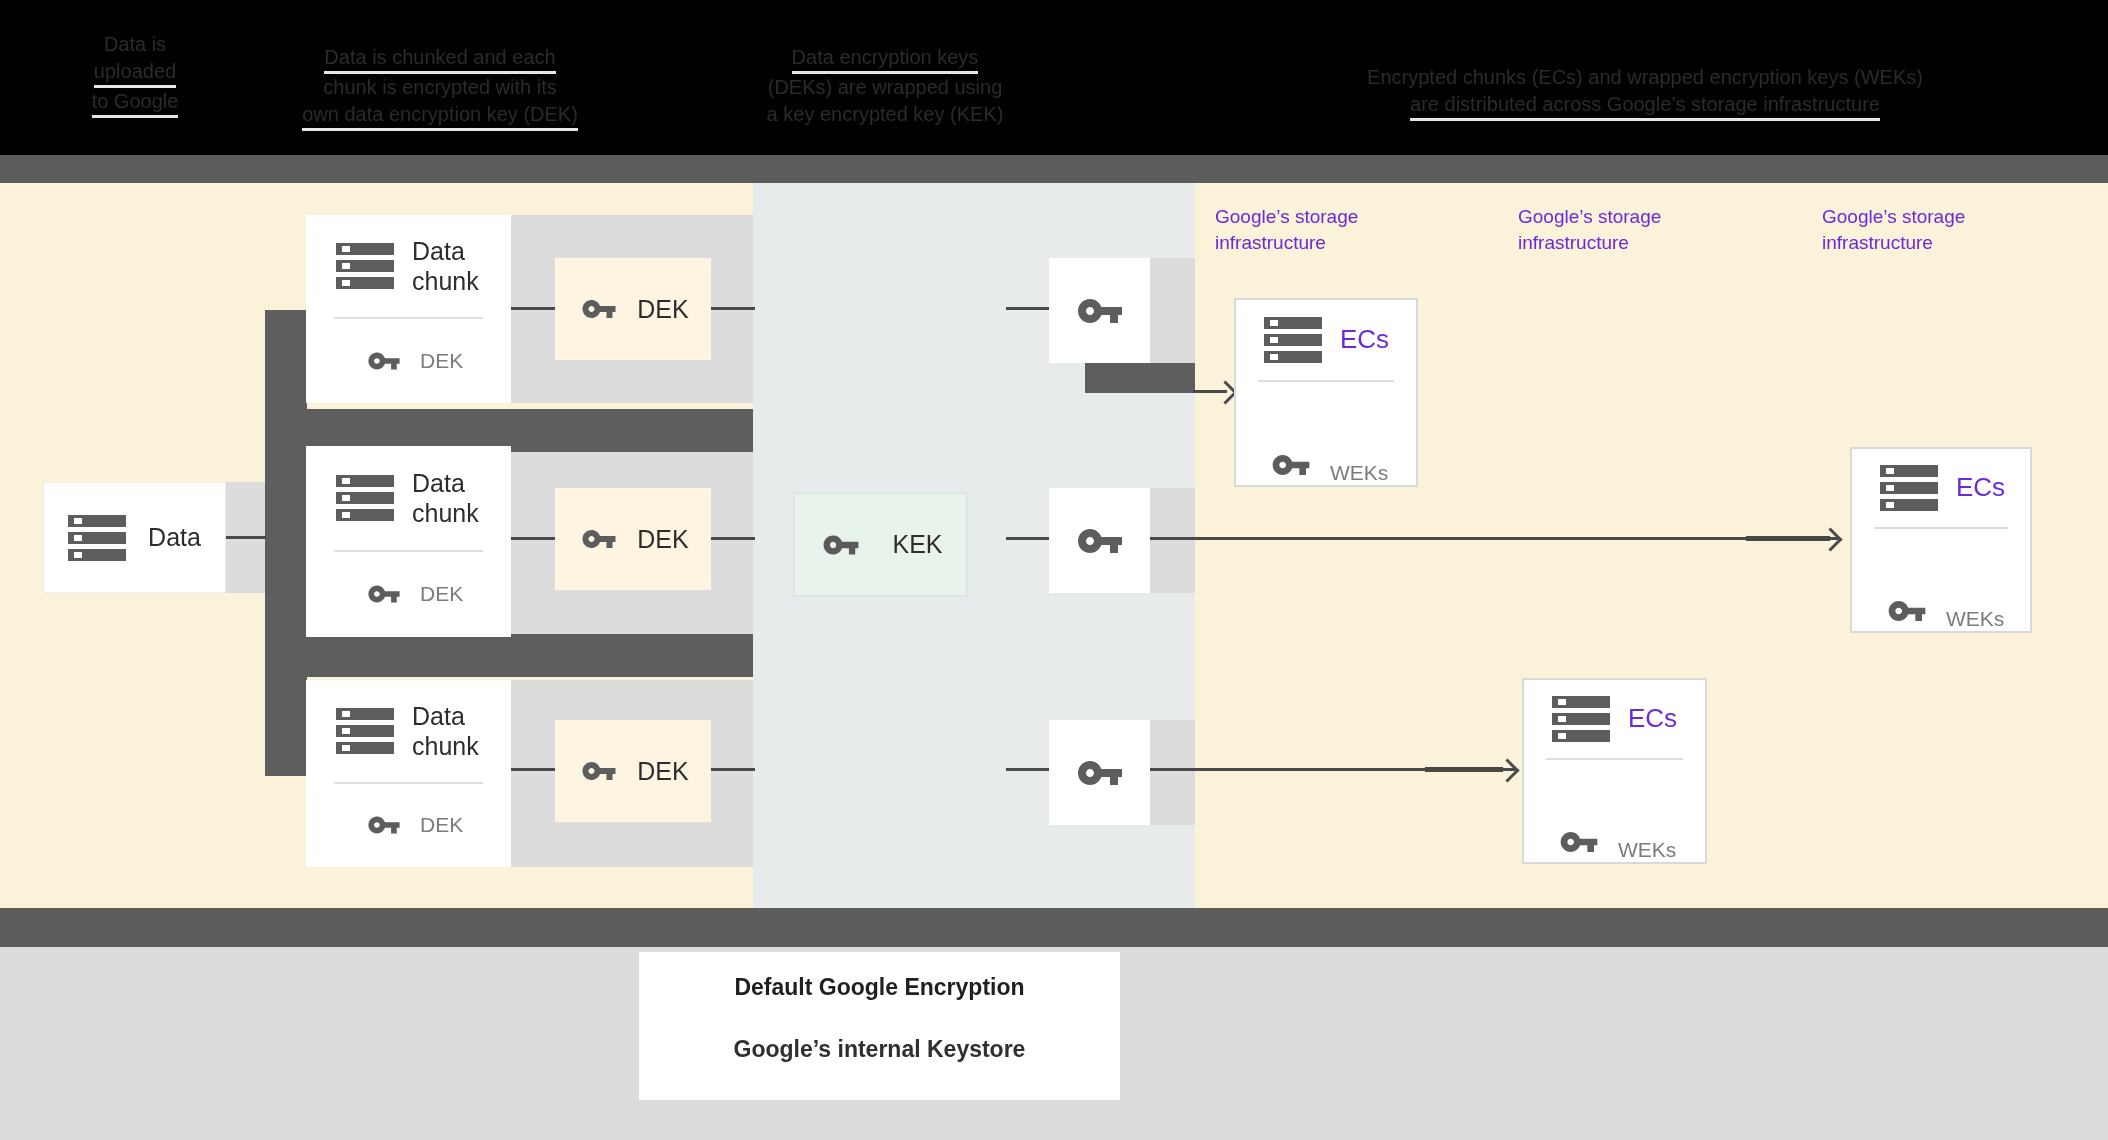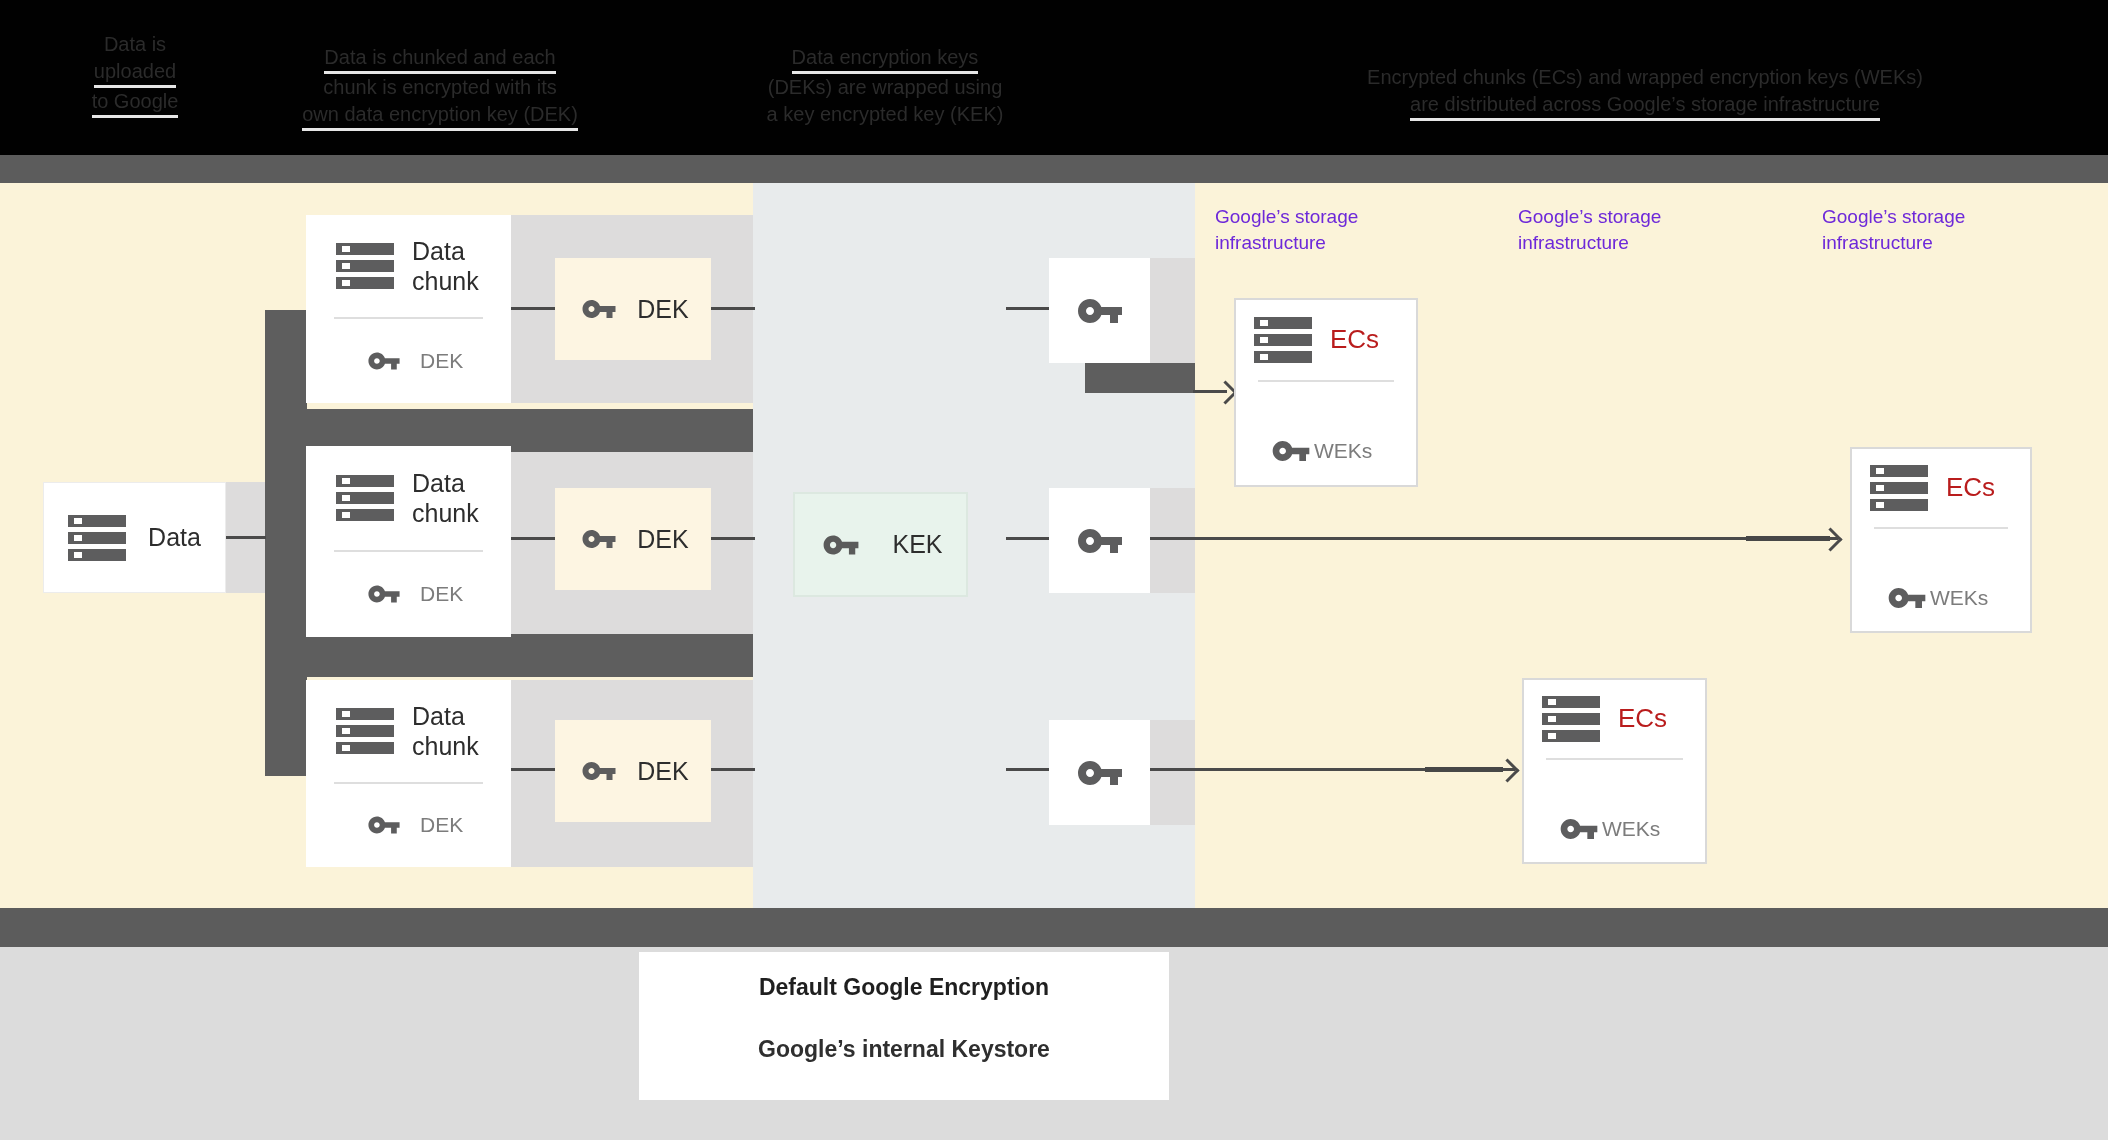--- a/index.html
+++ b/index.html
@@ -74,32 +74,32 @@
 
   .kek{position:absolute;left:793px;top:492px;width:175px;height:105px;background:#e8f3ec;border:2px solid #dce8e0;box-sizing:border-box;display:flex;align-items:center;justify-content:center;gap:28px;}
 
   .keybox{left:1049px;width:101px;height:105px;display:flex;align-items:center;justify-content:center;}
   .keybox.r1{top:258px;} .keybox.r2{top:488px;} .keybox.r3{top:720px;}
 
   .ec{border:2px solid #d9d9d9;display:flex;flex-direction:column;}
   .ec1{left:1234px;top:298px;width:184px;height:189px;}
   .ec2{left:1850px;top:447px;width:182px;height:186px;}
   .ec3{left:1522px;top:678px;width:185px;height:186px;}
-  .ec .top{flex:1.18;display:flex;align-items:center;gap:18px;font-size:26px;color:#b91c1c;margin-left:18px;}
+  .ec .top{flex:1.18;display:flex;align-items:center;gap:18px;padding-left:28px;font-size:26px;color:#6d28d9;}
   .ec .divider{margin:0 22px;}
-  .ec .bot{flex:1;display:flex;align-items:center;padding-left:32px;margin-top:36px;}
+  .ec .bot{flex:1;display:flex;align-items:flex-end;gap:16px;padding-left:32px;margin-top:36px;}
 
   
   .sicon{width:58px;flex:0 0 auto;}
   .sicon i{display:block;height:12px;margin:5px 0;background:#5d5d5e;position:relative;}
   .sicon i::after{content:"";position:absolute;left:6px;top:3px;width:8px;height:6px;background:#ffffff;}
   .kicon{flex:0 0 auto;}
 
   
-  .footer-box{position:absolute;left:639px;top:952px;width:530px;height:148px;background:#ffffff;text-align:center;box-sizing:border-box;padding-top:20px;}
+  .footer-box{position:absolute;left:639px;top:952px;width:481px;height:148px;background:#ffffff;text-align:center;box-sizing:border-box;padding-top:20px;}
   .footer-title{font-size:23px;font-weight:bold;color:#1f1f1f;line-height:30px;}
   .footer-body{margin-top:32px;font-size:23px;color:#2f2f2f;line-height:31px;}
   .footer-body .b2{font-weight:bold;}
 </style>
 </head>
 <body>
 
 <div id="root">
 
   <div class="band-top">

